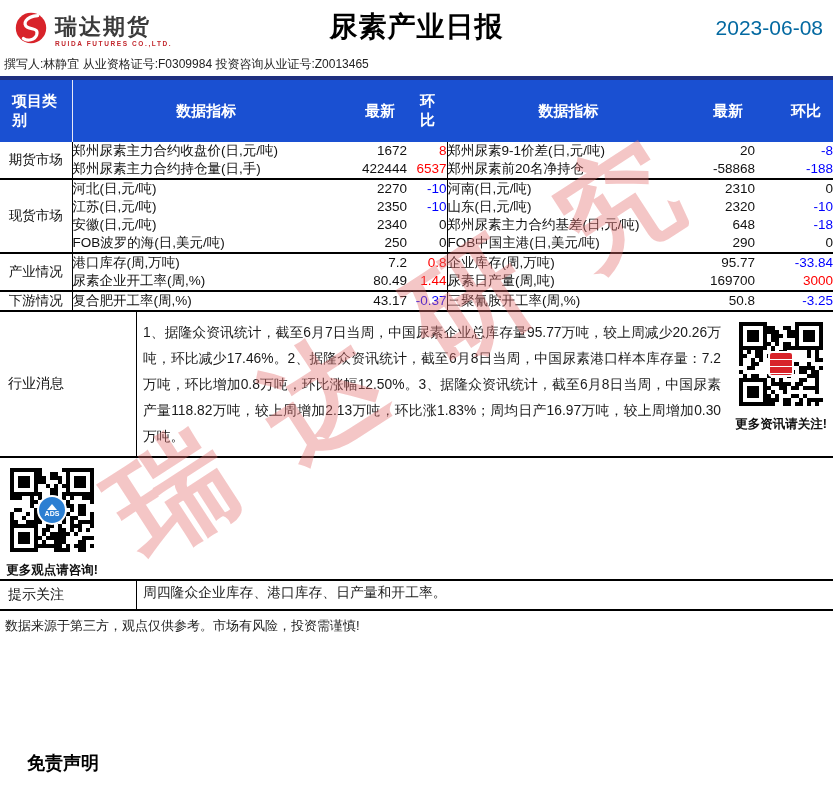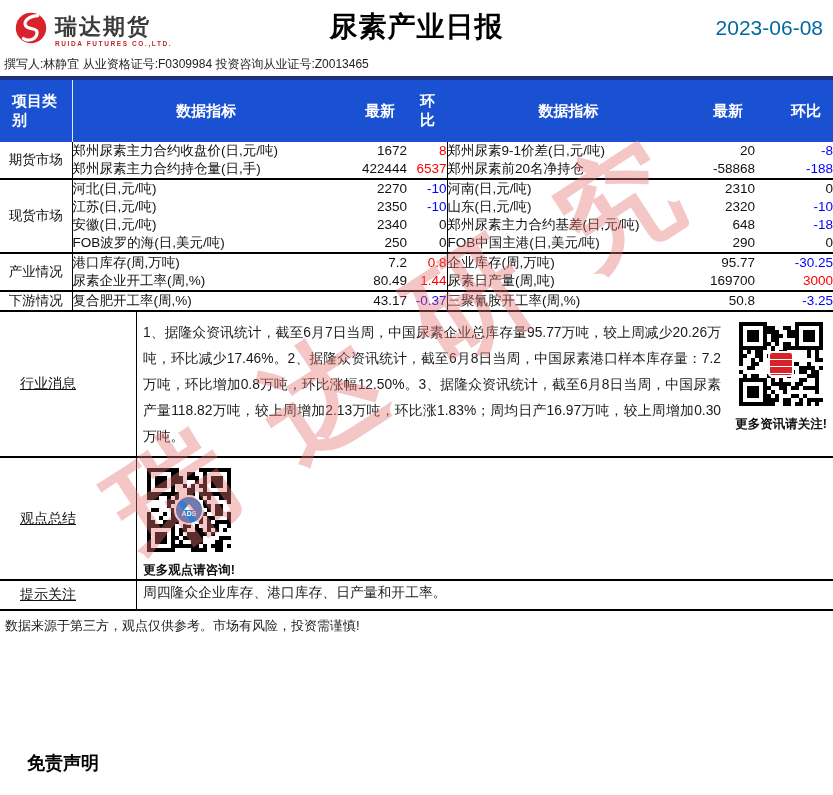--- a/index.html
+++ b/index.html
@@ -28,21 +28,21 @@
                 white-space:nowrap;overflow:hidden;}
   td.cat{text-align:center;border-right:1px solid #000;font-size:13.5px;}
   td.lbl{text-align:left;padding-left:5px;}
   td.rdiv{border-left:1px solid #000;}
   td.val{text-align:right;padding-right:6px;}
   td.chg{text-align:right;padding-right:4px;}
   .c-red{color:#f00;} .c-blue{color:#00f;} .c-black{color:#111;}
   
   .sec{display:flex;border-bottom:2px solid #000;align-items:stretch;}
   .sec-cat{width:137px;flex:0 0 137px;display:flex;align-items:center;justify-content:flex-start;
-           padding-left:20px;box-sizing:border-box;border-right:1px solid #000;font-size:14px;text-decoration:underline;}
+           padding-left:8px;box-sizing:border-box;border-right:1px solid #000;font-size:14px;}
   .sec-body{flex:1;padding:8px 8px 6px 6px;font-size:13.8px;line-height:26px;
             color:#1a1a1a;text-align:justify;}
   .sec-qr{width:104px;flex:0 0 104px;display:flex;flex-direction:column;align-items:center;
           justify-content:flex-start;padding-top:8px;}
   .qr-wrap{position:relative;width:88px;height:88px;}
   .qr-wrap svg{display:block;}
   .qr-logo-red{position:absolute;left:31px;top:31px;width:26px;height:26px;background:#d8232a;
                border:2px solid #fff;border-radius:4px;box-sizing:border-box;
                background-image:linear-gradient(#fff 1px,transparent 1px);
                background-size:100% 7px;background-position:0 6px;background-repeat:repeat-y;}
@@ -161,21 +161,21 @@
       </tr>
     </tbody>
     <tbody>
       <tr>
         <td class="cat" rowspan="2">产业情况</td>
         <td class="lbl">港口库存(周,万吨)</td>
         <td class="val">7.2</td>
         <td class="chg c-red">0.8</td>
         <td class="lbl rdiv">企业库存(周,万吨)</td>
         <td class="val">95.77</td>
-        <td class="chg c-blue">-30.25</td>
+        <td class="chg c-blue">-33.84</td>
       </tr>
       <tr>
         <td class="lbl">尿素企业开工率(周,%)</td>
         <td class="val">80.49</td>
         <td class="chg c-red">1.44</td>
         <td class="lbl rdiv">尿素日产量(周,吨)</td>
         <td class="val">169700</td>
         <td class="chg c-red">3000</td>
       </tr>
     </tbody>
@@ -345,21 +345,20 @@
             <rect x="2" y="58" width="28" height="28" fill="#000"></rect>
             <rect x="6" y="62" width="20" height="20" fill="#fff"></rect>
             <rect x="10" y="66" width="12" height="12" fill="#000"></rect>
           </svg>
           <div class="qr-logo-red"></div>
         </div>
         <div class="qr-cap">更多资讯请关注!</div>
       </div>
     </div>
     <div class="sec">
-      <div class="sec-cat">观点总结</div>
       <div class="sec-qr">
         <div class="qr-wrap">
           <svg width="88" height="88" viewBox="0 0 88 88">
             <rect width="88" height="88" fill="#fff"></rect>
             <rect x="30" y="2" width="4" height="4" fill="#000"></rect>
             <rect x="54" y="2" width="4" height="4" fill="#000"></rect>
             <rect x="30" y="6" width="4" height="4" fill="#000"></rect>
             <rect x="42" y="6" width="4" height="4" fill="#000"></rect>
             <rect x="46" y="6" width="4" height="4" fill="#000"></rect>
             <rect x="30" y="10" width="4" height="4" fill="#000"></rect>

